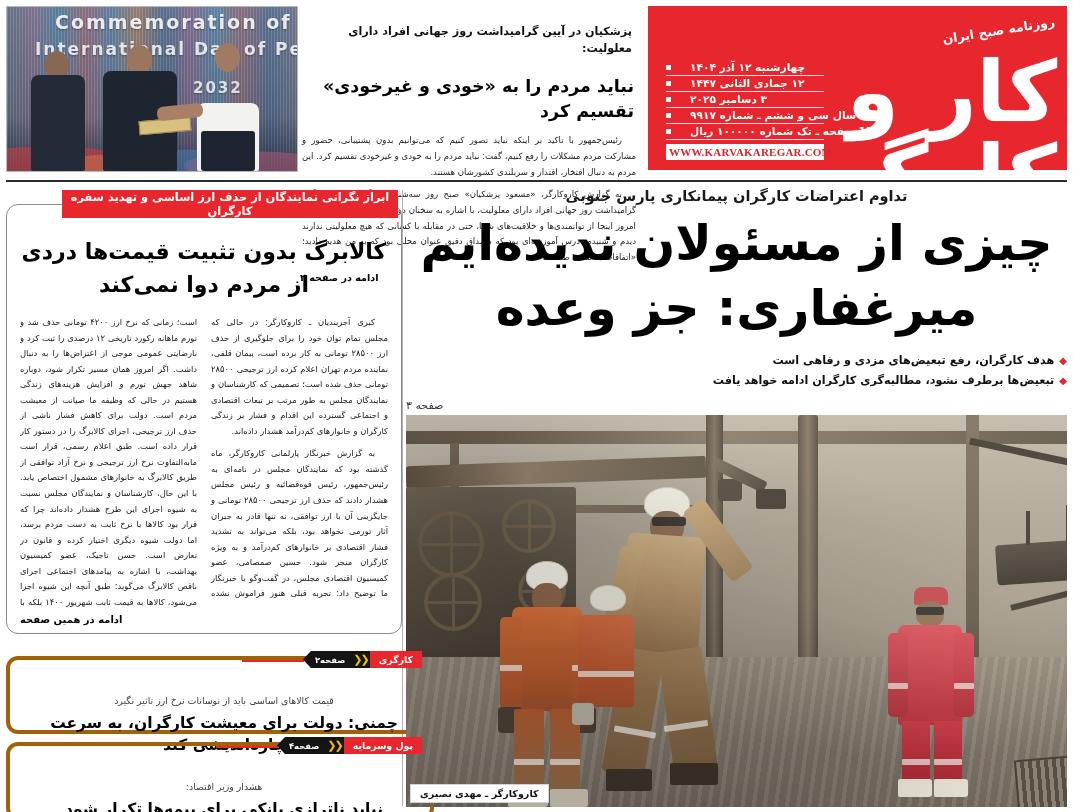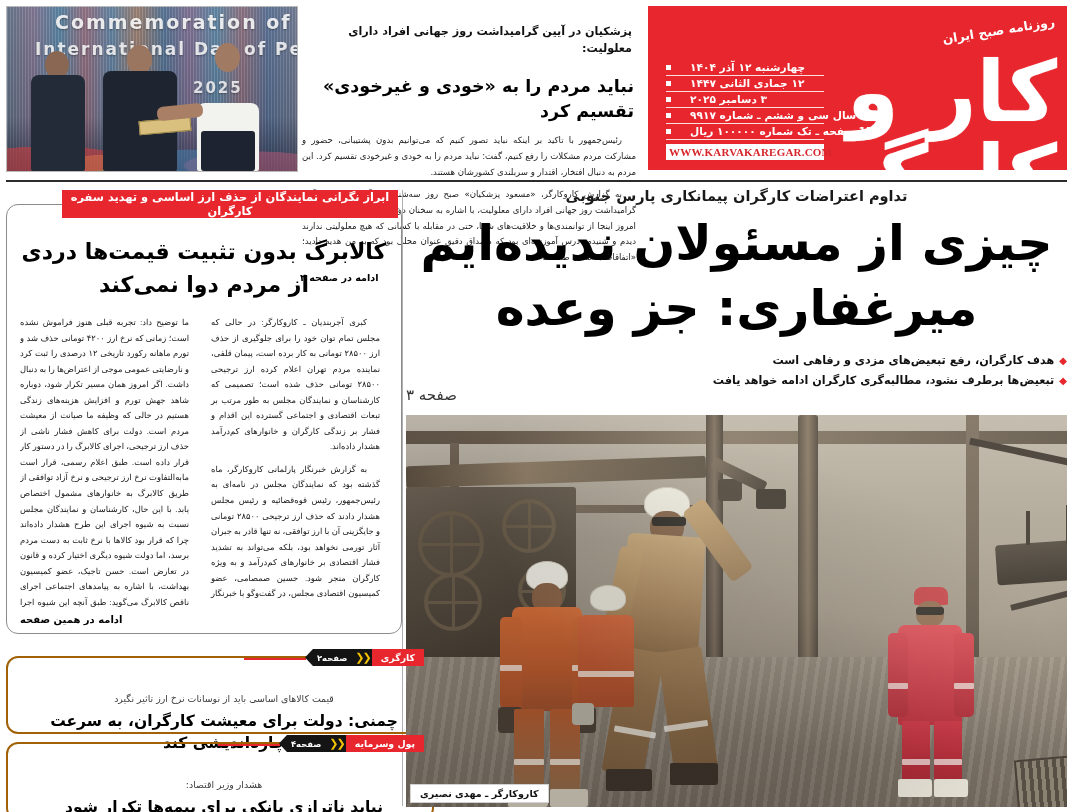--- a/index.html
+++ b/index.html
@@ -270,37 +270,37 @@
     line-height: 1.85;
     color: #161616;
     text-align: justify;
     margin-top: 14px;
     column-count: 2;
     column-gap: 14px;
     column-rule: 0;
     height: 300px;
     overflow: hidden;
   }
-  .lead-body p { margin: 0 8px 7px 0; text-indent: 13px; font-family: Liberation Serif, serif; }
+  .lead-body p { margin: 0 0 7px 0; text-indent: 13px; }
   .lead-cont {
     position: absolute;
     left: 13px; right: 13px; bottom: 8px;
     font-size: 10px;
     font-weight: 700;
     color: #000;
     text-align: left;
   }
 
   
   .promo {
     position: absolute;
     left: 0;
     width: 428px;
     height: 78px;
-    border: 2px solid #a16207;
+    border: 4px solid #a16207;
     border-radius: 12px;
     box-sizing: border-box;
     direction: rtl;
     padding: 16px 16px 8px 24px;
   }
   .promo.p1 { top: 466px; }
   .promo.p2 { top: 552px; }
   .promo-kicker {
     font-size: 9.4px;
     color: #3a3a3a;
@@ -409,22 +409,22 @@
     color: #111;
     line-height: 1.75;
   }
   .mb-diamond {
     color: #e8262d;
     font-size: 10px;
     line-height: 1;
   }
   .main-pageref {
     position: absolute;
-    left: 0; top: 200px;
-    font-size: 15px;
+    left: 0; top: 213px;
+    font-size: 11px;
     color: #333;
     direction: rtl;
   }
 
   
   .main-photo {
     position: absolute;
     left: 406px; top: 415px;
     width: 661px; height: 392px;
     overflow: hidden;
@@ -515,21 +515,21 @@
 <body>
 
 <div class="page">
 
   <div class="top-strip">
 
     <div class="top-photo">
       <div class="tp-screen"></div>
       <div class="tp-txt l1">Commemoration of</div>
       <div class="tp-txt l2">International Day of Persons</div>
-      <div class="tp-txt l3">2025</div>
+      <div class="tp-txt l3">2032</div>
       <div class="tp-crowd"></div>
       <div class="figure m1">
         <div class="fig-head"></div>
         <div class="fig-body"></div>
       </div>
       <div class="figure m2">
         <div class="fig-head"></div>
         <div class="fig-body"></div>
       </div>
       <div class="figure m3">

